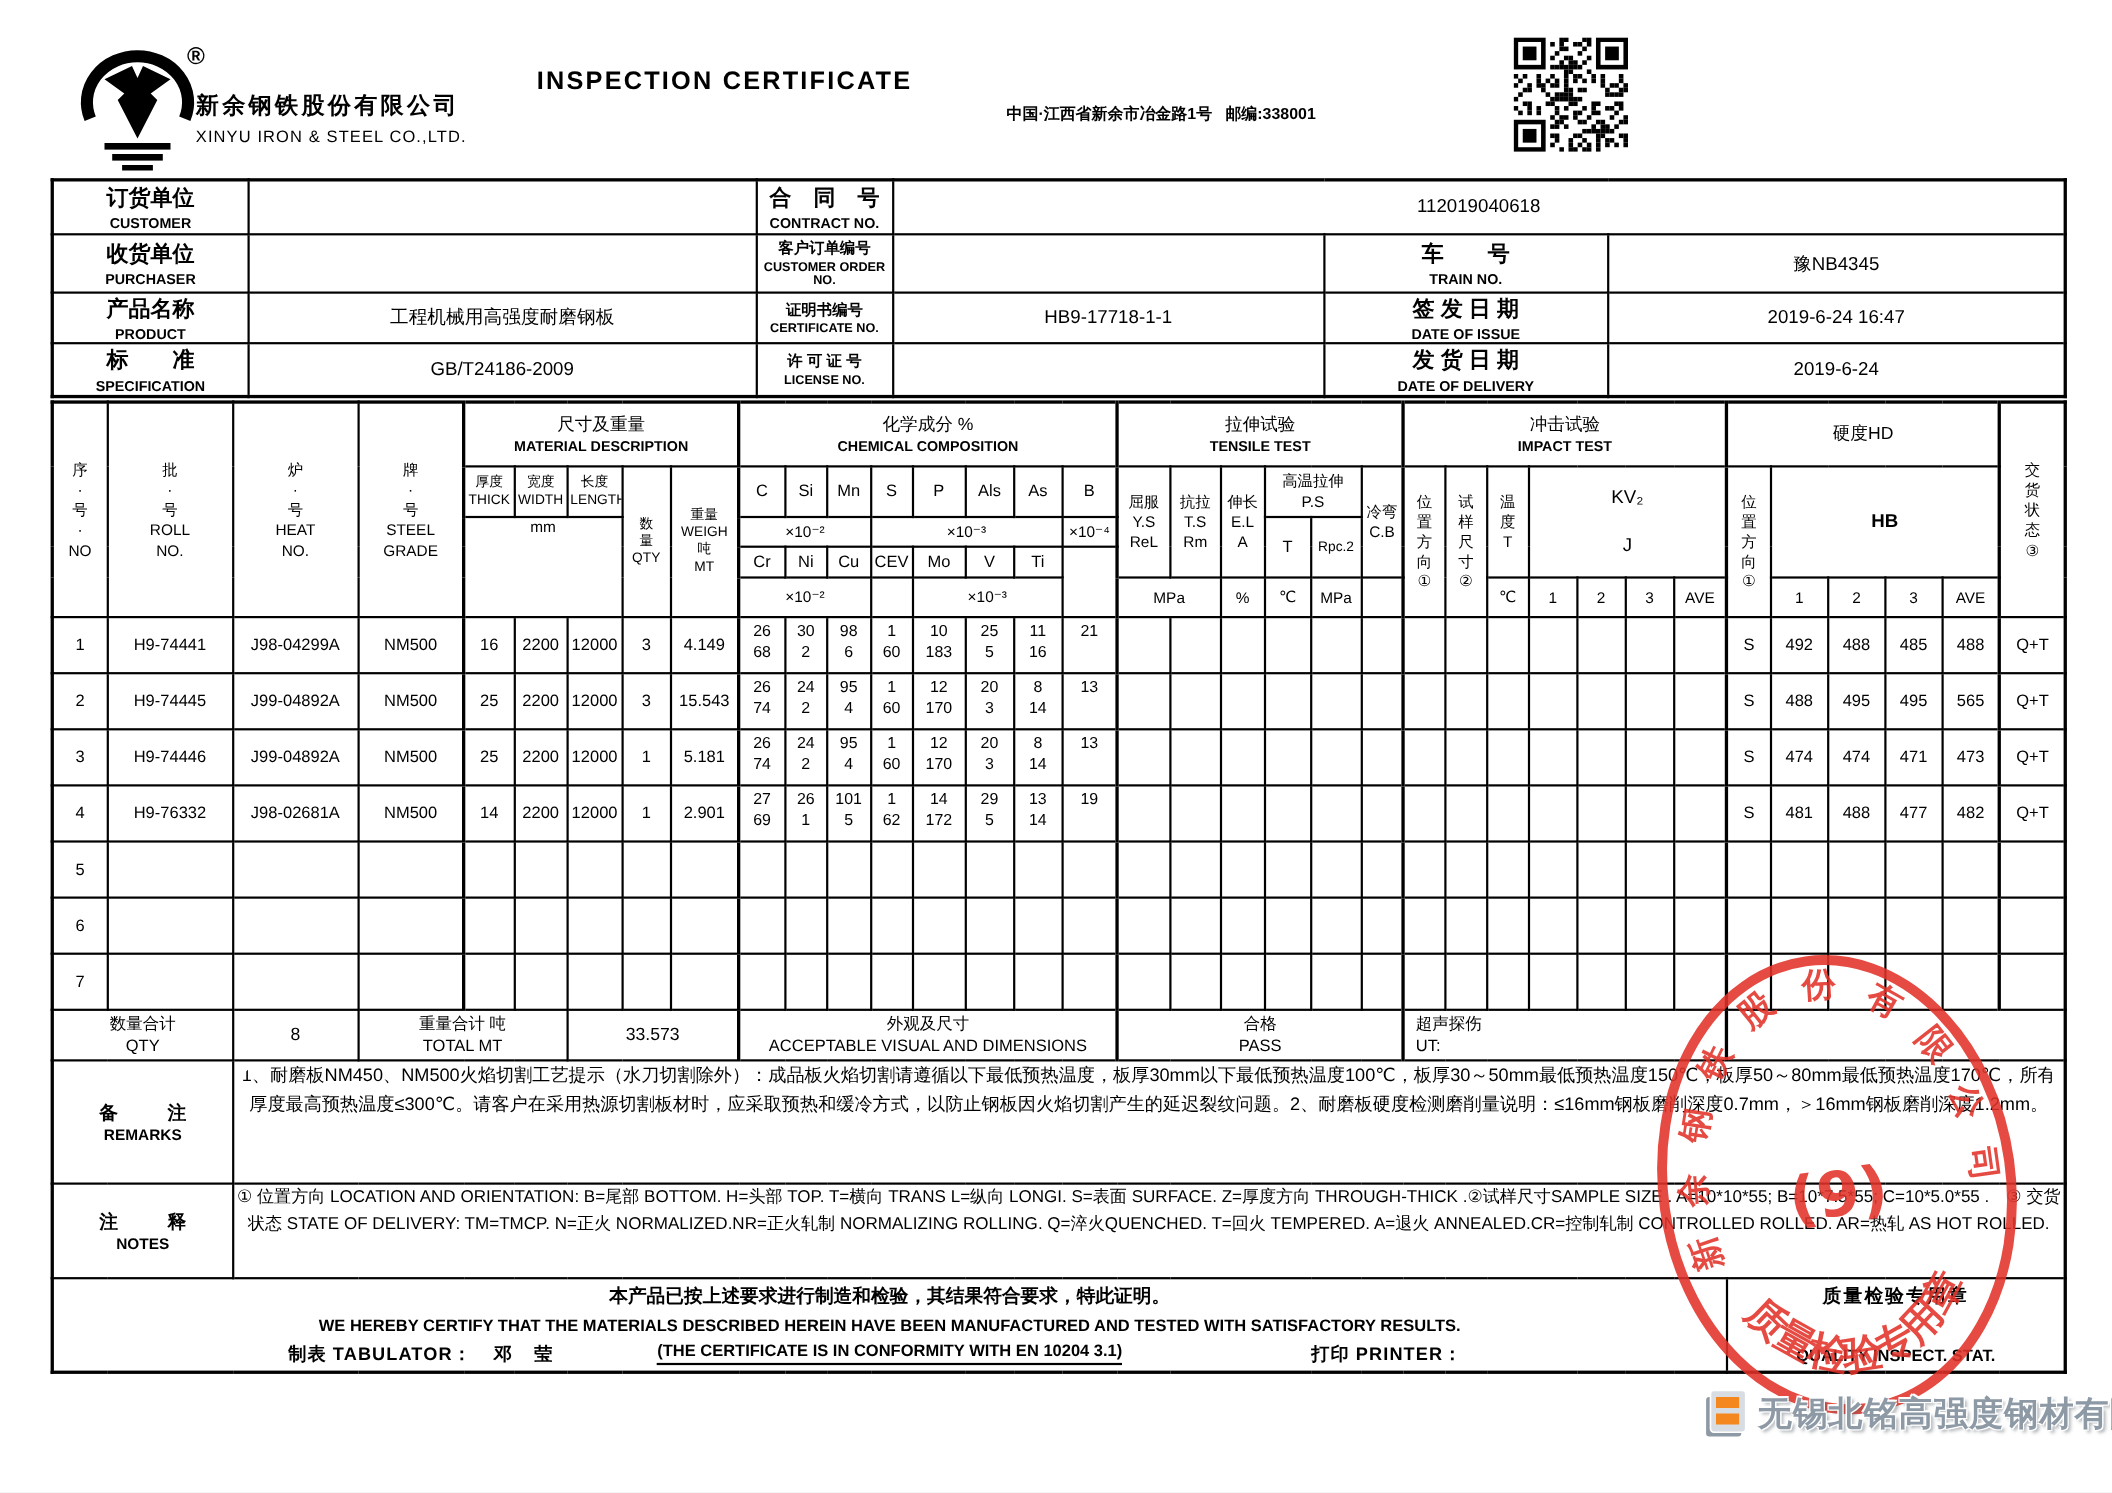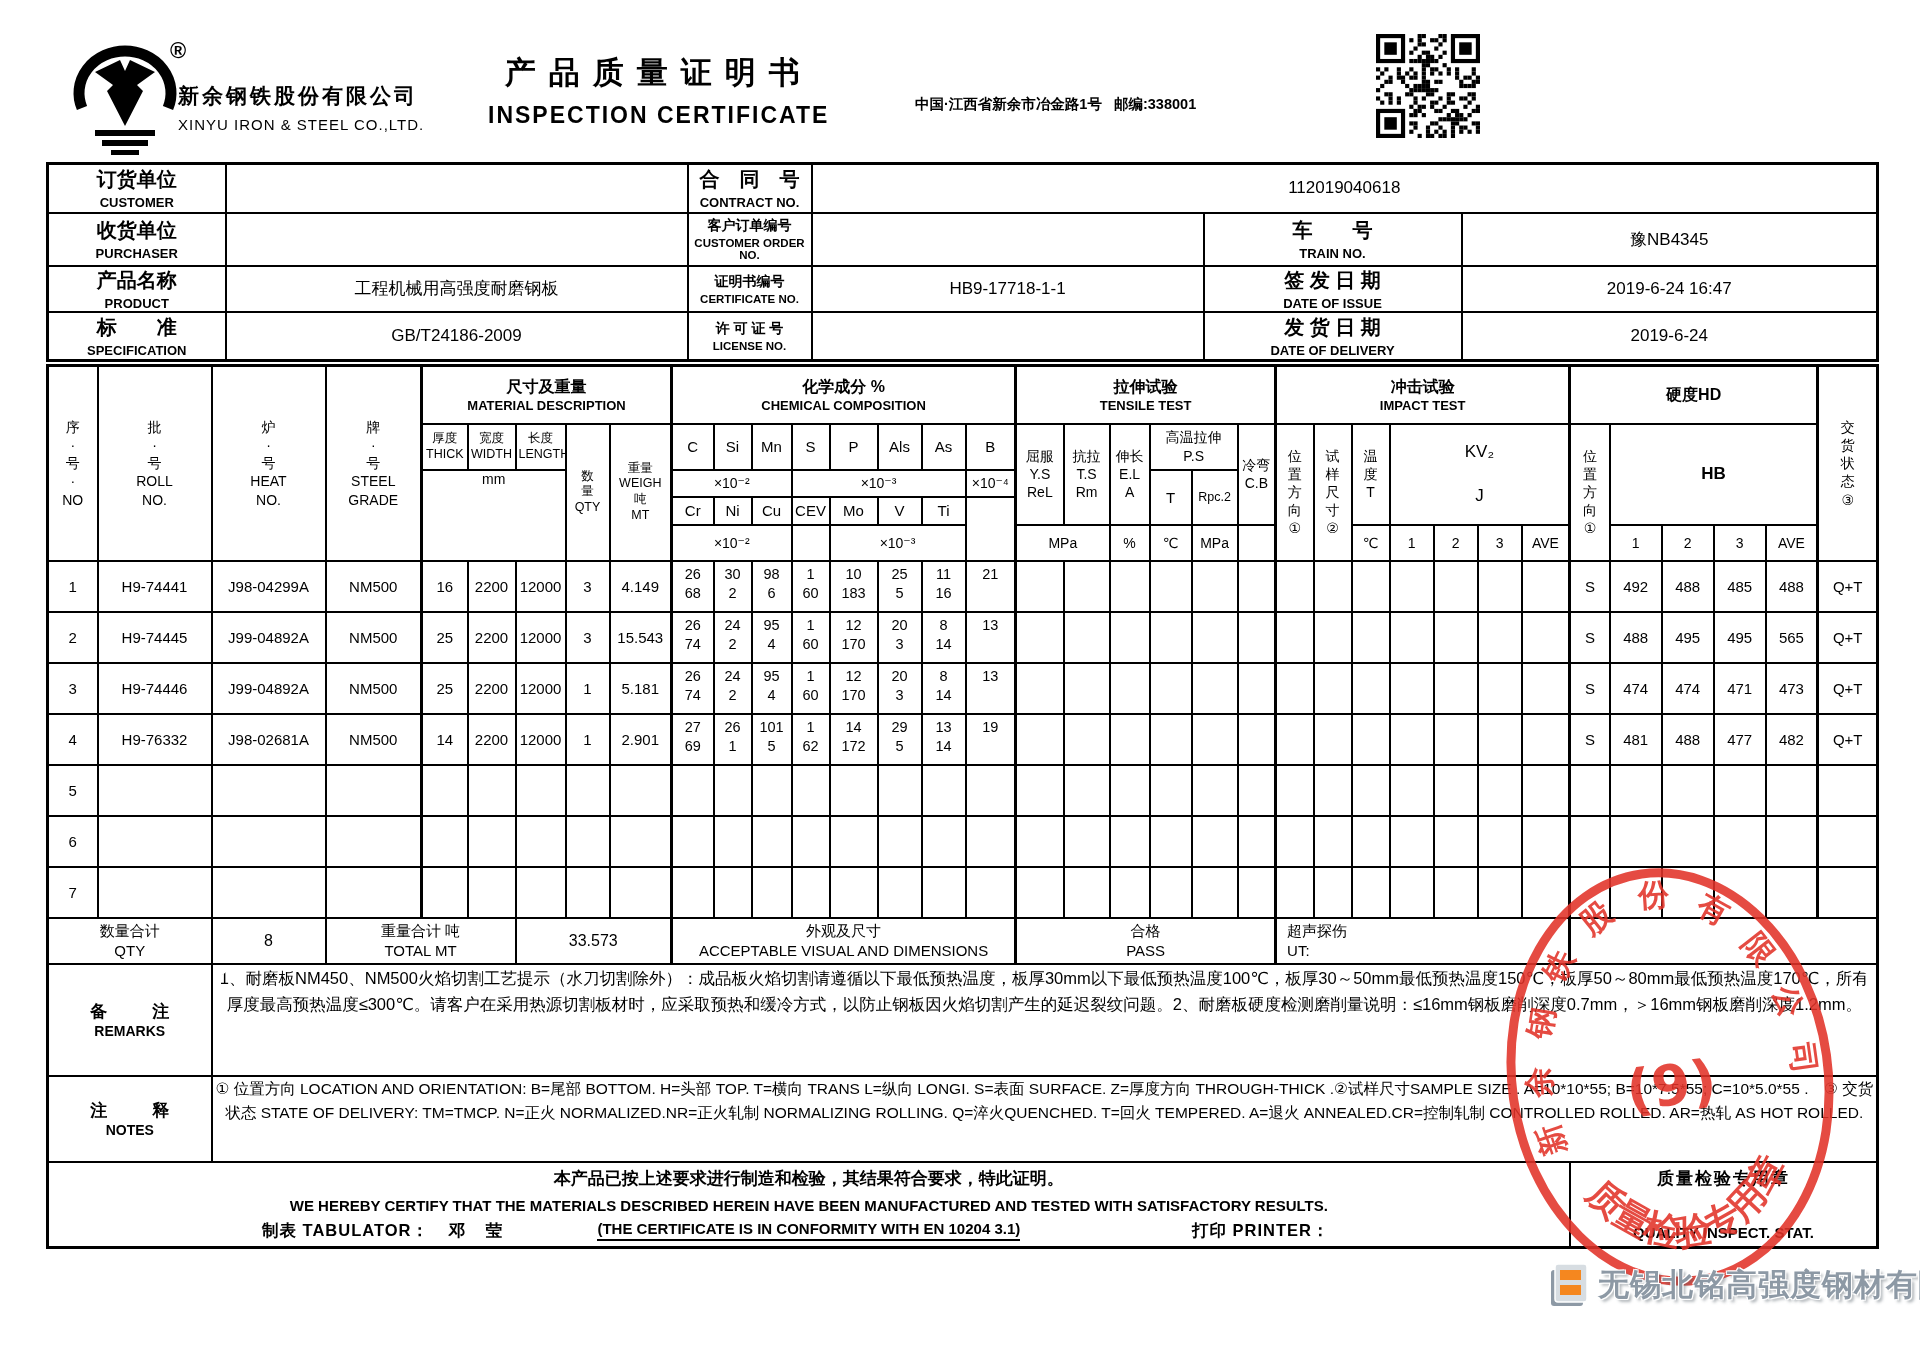--- a/index.html
+++ b/index.html
@@ -17,21 +17,21 @@
 
   
   table.grid{border-collapse:collapse;table-layout:fixed;background:#fff;border:3px solid #000;}
   .grid th,.grid td{border:2px solid #000;padding:0 2px;overflow:hidden;font-weight:normal;
                     text-align:center;vertical-align:middle;}
   .gl{border-left:3px solid #000 !important;}
   .vt{white-space:pre-line;line-height:1.3;font-size:14px;}
   .lab-cn{font-size:20px;font-weight:bold;}
   .lab-en{font-size:13px;font-weight:bold;margin-top:2px;}
   .val{text-align:left;font-size:17px;padding-left:12px;}
-  .grp{font-size:16px;font-weight:bold;white-space:pre-line;line-height:1.35;}
+  .grp{font-size:16px;font-weight:normal;white-space:pre-line;line-height:1.35;}
   .small-h{font-size:12.5px;white-space:pre-line;line-height:1.25;}
   .el{font-size:15px;}
   .exp{font-size:14px;}
   #data-body td{height:46px;font-size:15px;}
   #data-body td.two{white-space:pre-line;vertical-align:top;padding-top:3px;line-height:1.35;font-size:14.5px;}
   .tot-lab{font-size:15px;font-weight:bold;white-space:pre-line;line-height:1.3;}
   .tot-val{font-size:16px;}
   .blocklab{height:100%;display:flex;flex-direction:column;justify-content:space-between;align-items:center;padding:10px 0;}
   .blocklab .cn{font-size:17px;font-weight:bold;letter-spacing:14px;text-indent:14px;}
   .blocklab .en{font-size:14px;font-weight:bold;}
@@ -68,21 +68,20 @@
     <div class="abs" style="left:108px;top:8px;font-size:22px;font-weight:bold;">®</div>
     <div class="abs yuanhe" style="left:8px;top:132px;">袁 河</div>
   </div>
 
   <div class="abs" style="left:178px;top:82px;">
     <div class="brand-cjk">新余钢铁股份有限公司</div>
     <div class="brand-en">XINYU IRON &amp; STEEL CO.,LTD.</div>
   </div>
 
   <div class="abs" style="left:488px;top:52px;text-align:center;">
-    <div class="title-cn">产品质量证明书</div>
     <div class="title-en">INSPECTION CERTIFICATE</div>
   </div>
 
   <div class="abs addr" style="left:915px;top:44px;">
     <div>中国·江西省新余市冶金路1号   邮编:338001</div>
     <div>No.1 YEJIN ROAD, XINYU CITY,JIANGXI PROVINCE,CHINA</div>
     <div>POST CODE:338001</div>
     <div>TEL:+86 790-6294611    FAX:+86 790-6294173</div>
   </div>
 

